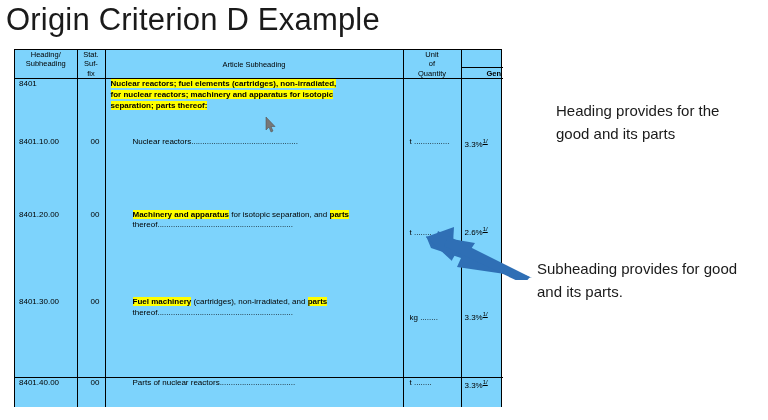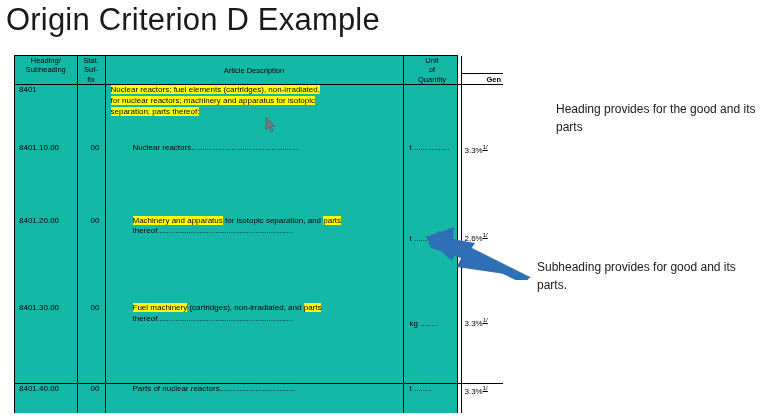--- a/index.html
+++ b/index.html
@@ -22,27 +22,27 @@
     font-weight: normal;
     color: #1a1a1a;
     letter-spacing: 0.2px;
     white-space: nowrap;
   }
 
   
   #tariff-table {
     position: absolute;
     left: 14px;
-    top: 55px;
-    width: 444px;
+    top: 49px;
+    width: 488px;
     height: 358px;
     border: 1px solid #000;
     border-bottom: none;
     box-sizing: border-box;
-    background: #14b8a6;
+    background: #7dd3fc;
   }
   .tbl {
     width: 100%;
     height: 100%;
     border-collapse: collapse;
     table-layout: fixed;
     font-size: 8px;
     color: #000;
   }
   .tbl td, .tbl th {
@@ -88,20 +88,21 @@
     line-height: 1.35;
   }
   td.c-heading { padding-left: 4px; }
   td.c-stat { padding-left: 13px; }
   td.c-desc { padding-left: 5px; }
   td.c-unit { padding-left: 6px; }
   td.c-rate { padding-left: 3px; position: relative; }
 
   .hl {
     background: #ffff00;
+    font-weight: bold;
   }
   .indent {
     display: inline-block;
     padding-left: 22px;
   }
   .dots { letter-spacing: 0px; }
   .sup {
     font-size: 6px;
     vertical-align: super;
     text-decoration: underline;
@@ -116,21 +117,21 @@
     left: 265px;
     top: 117px;
     width: 12px;
     height: 16px;
     pointer-events: none;
   }
 
   
   .callout {
     position: absolute;
-    font-size: 12px;
+    font-size: 15px;
     color: #1a1a1a;
     line-height: 1.5;
   }
   #callout-heading { left: 556px; top: 100px; width: 200px; }
   #callout-subheading { left: 537px; top: 258px; width: 215px; }
 
   
   #blue-arrow {
     position: absolute;
     left: 424px;
@@ -157,21 +158,21 @@
       <tr>
         <th>
           <span>Heading/</span><br>
           <span>Subheading</span>
         </th>
         <th>
           <span>Stat.</span><br>
           <span>Suf-</span><br>
           <span>fix</span>
         </th>
-        <th class="desc-head">Article Description</th>
+        <th class="desc-head">Article Subheading</th>
         <th>
           <span>Unit</span><br>
           <span>of</span><br>
           <span>Quantity</span>
         </th>
         <th style="padding:0;">
           <span class="rate-head-inner"></span>
           <span class="rate-head-sub">Gen</span>
         </th>
       </tr>

